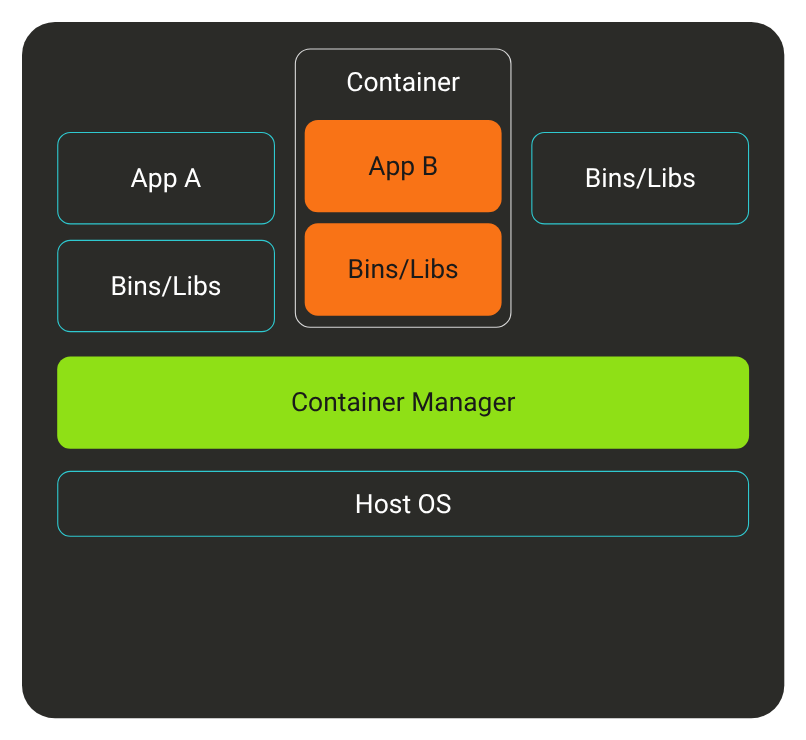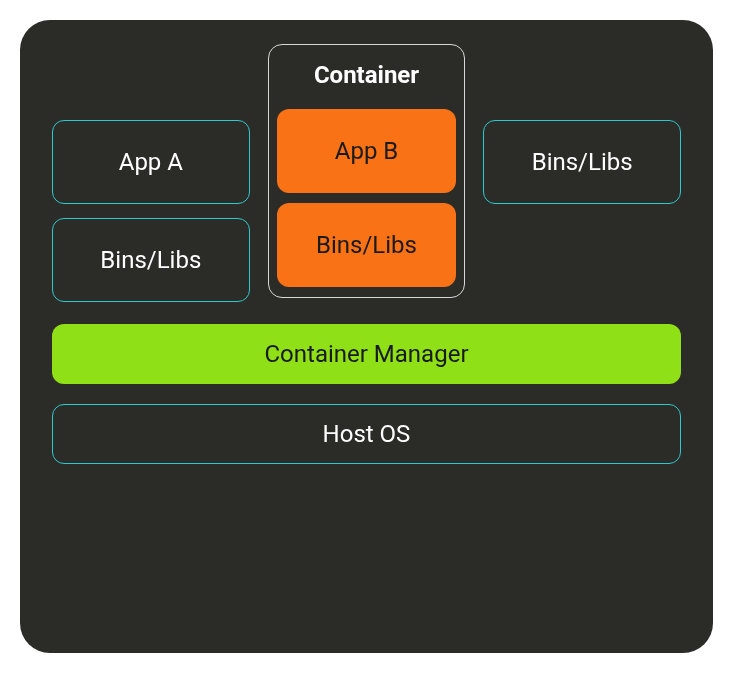--- a/index.html
+++ b/index.html
@@ -38,21 +38,21 @@
     display: flex;
     flex-direction: column;
     gap: 10px;
     margin-top: -4px;
   }
   .container-title {
     color: #ffffff;
     font-size: 24px;
     text-align: center;
     padding: 16px 0 10px 0;
-    font-weight: 700;
+    font-weight: 400;
   }
   .box {
     border-radius: 12px;
     height: 84px;
     display: flex;
     align-items: center;
     justify-content: center;
     font-size: 24px;
     font-weight: 400;
   }
@@ -74,21 +74,21 @@
     display: flex;
     align-items: center;
     justify-content: center;
     font-size: 24px;
     font-weight: 400;
     margin-bottom: 20px;
   }
   .full-row.green {
     background: #8fe016;
     color: #1a1a1a;
-    height: 60px;
+    height: 84px;
   }
   .full-row.cyan {
     border: 1.5px solid #2fc9d0;
     color: #ffffff;
   }
   .full-row.last {
     margin-bottom: 0;
   }
 </style>
 </head>

